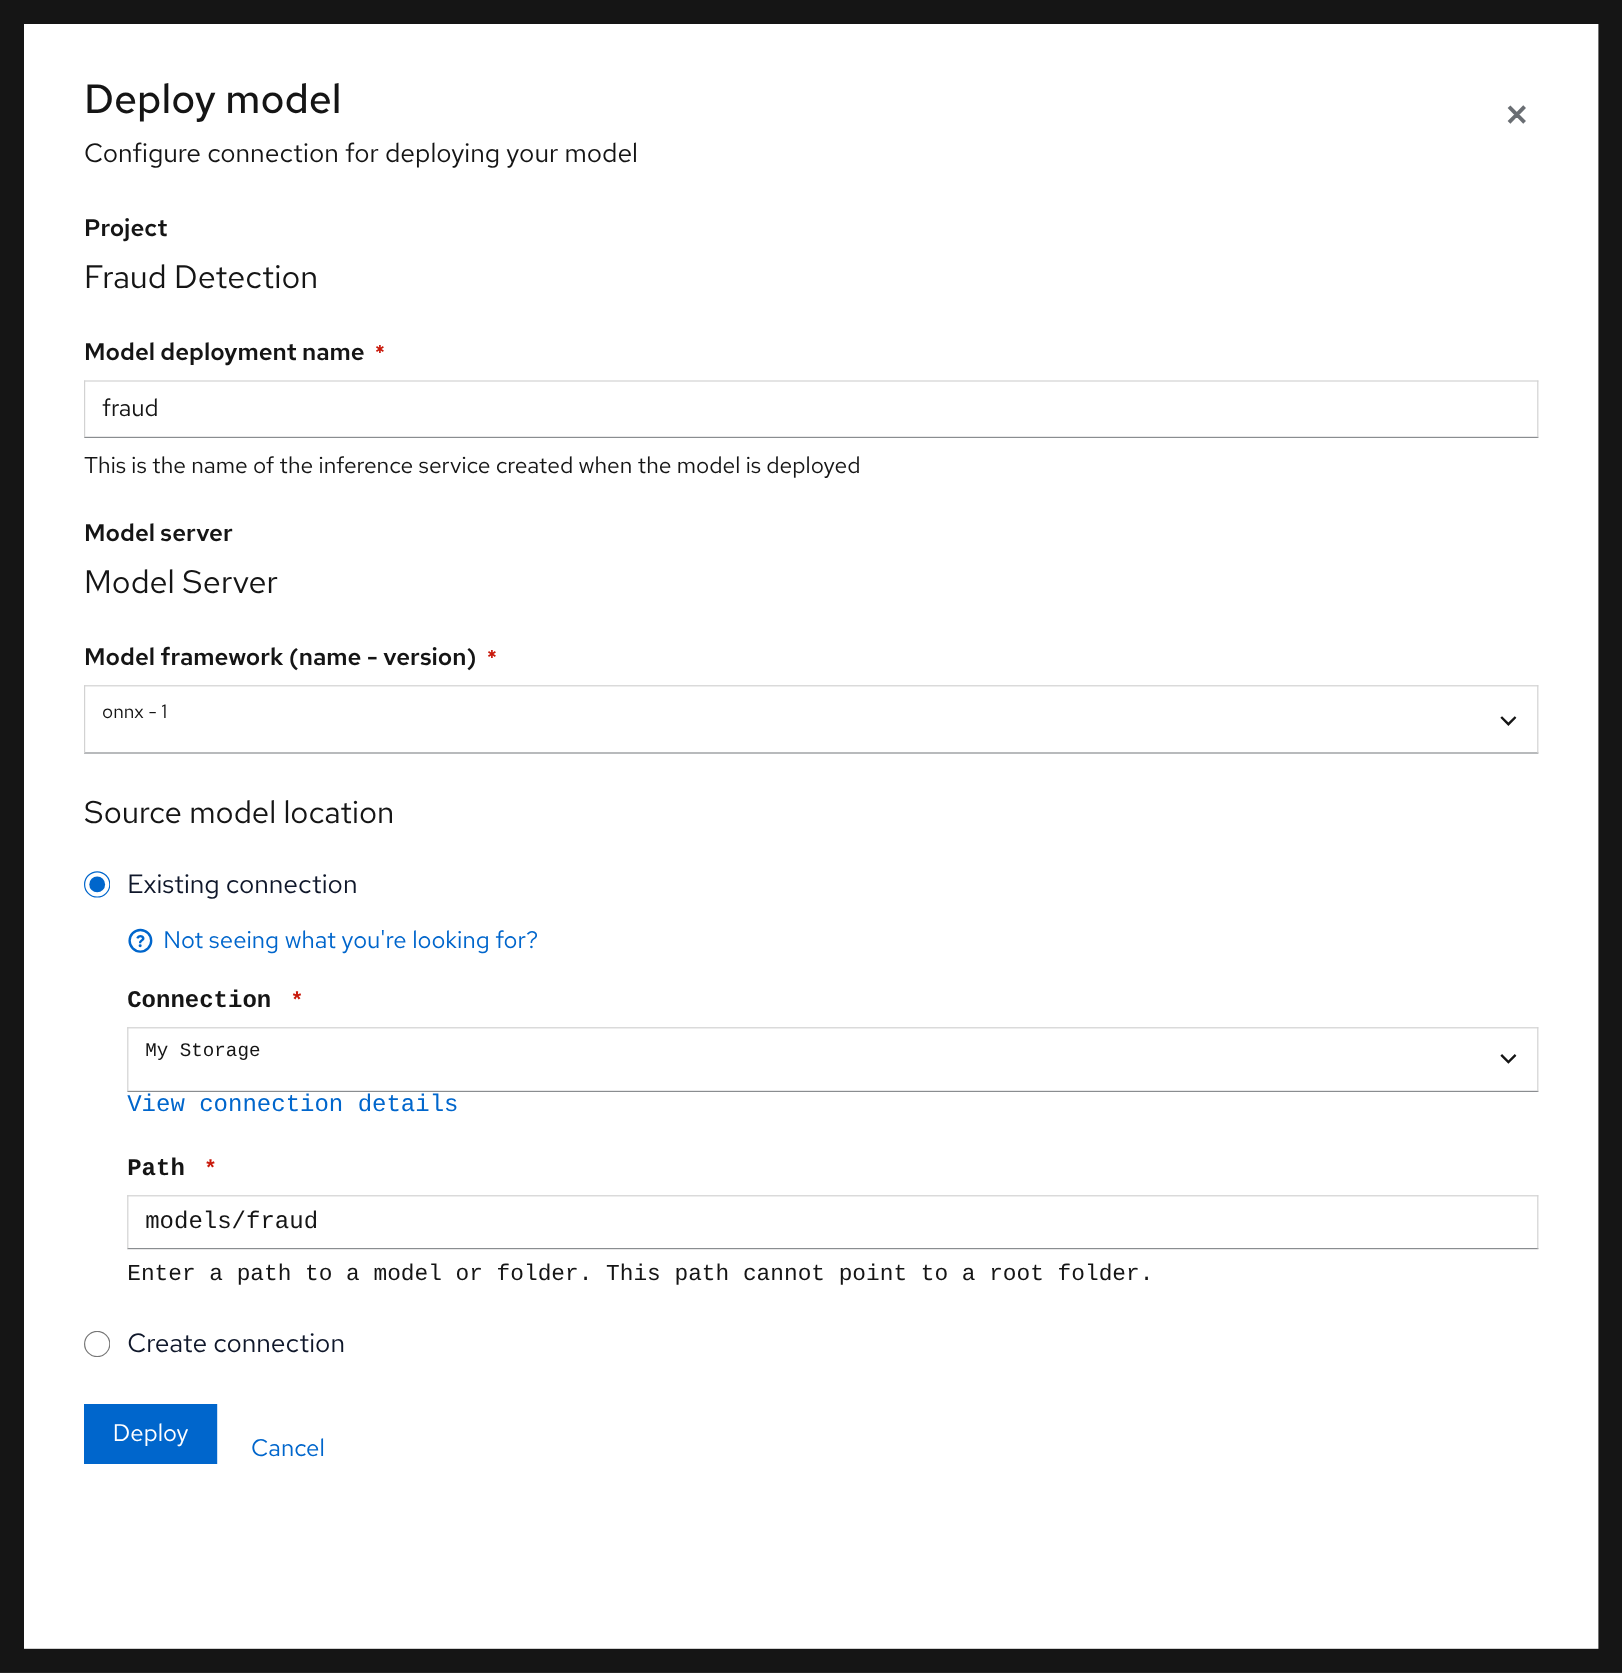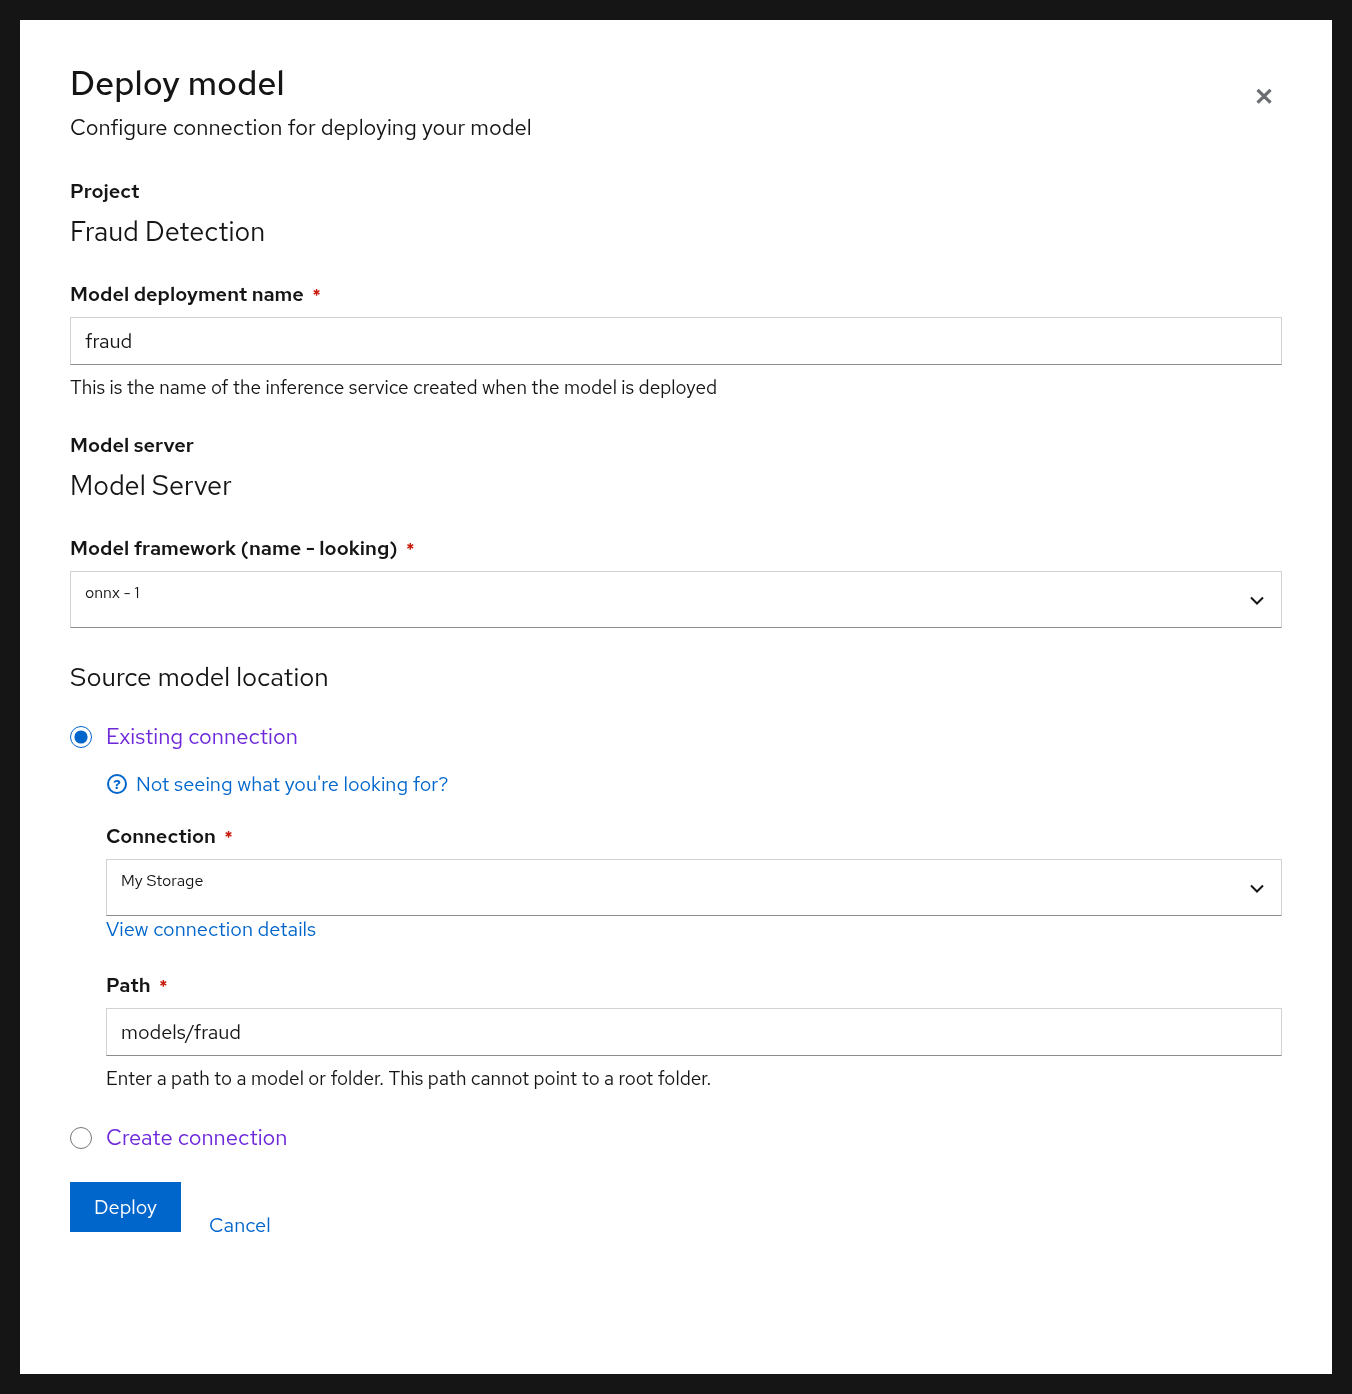--- a/index.html
+++ b/index.html
@@ -139,21 +139,21 @@
       margin-bottom: 16px;
     }
     .radio-input {
       width: 22px;
       height: 22px;
       accent-color: #0066cc;
       cursor: pointer;
     }
     .radio-label {
       font-size: 22px;
-      color: #6d28d9;
+      color: #0f172a;
       cursor: pointer;
     }
     .nested-section {
       margin-left: 36px;
       margin-top: 20px;
     }
     .help-link {
       display: inline-flex;
       align-items: center;
       gap: 8px;
@@ -177,25 +177,26 @@
     }
     .link-text {
       color: #0066cc;
       font-size: 20px;
       text-decoration: none;
       cursor: pointer;
       display: inline-block;
     }
     .nested-group {
       margin-bottom: 30px;
+      font-family: Liberation Mono, monospace;
     }
     .footer-actions {
       display: flex;
       gap: 28px;
-      align-items: center;
+      align-items: flex-end;
       margin-top: 10px;
     }
     .btn-primary {
       background: #0066cc;
       color: #fff;
       border: none;
       font-size: 20px;
       padding: 12px 24px;
       cursor: pointer;
       font-family: inherit;
@@ -241,21 +242,21 @@
     <div class="help-text">This is the name of the inference service created when the model is deployed</div>
   </div>
 
   <div class="form-group">
     <label class="form-label">Model server</label>
     <div class="form-value">Model Server</div>
   </div>
 
   <div class="form-group">
     <label class="form-label">
-      <span>Model framework (name - looking)</span>
+      <span>Model framework (name - version)</span>
       <span class="required-star">*</span>
     </label>
     <div class="select-wrapper">
       <button class="select-input">onnx - 1</button>
       <span class="select-caret">
         <svg width="14" height="10" viewBox="0 0 14 10">
             <path d="M1 2 L7 8 L13 2" fill="none" stroke="#151515" stroke-width="2"></path>
           </svg>
       </span>
     </div>

